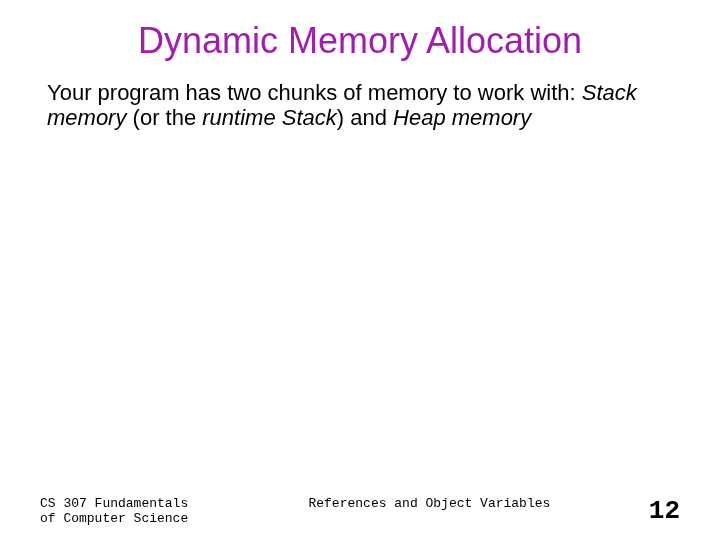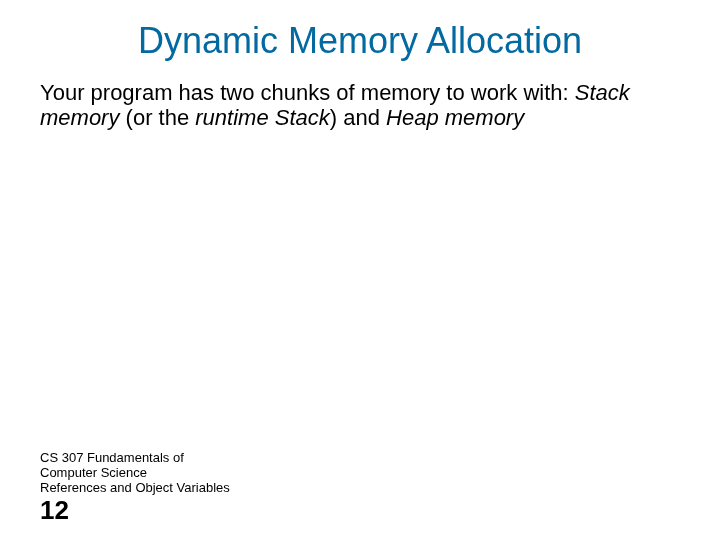--- a/index.html
+++ b/index.html
@@ -13,50 +13,49 @@
     position: relative;
     overflow: hidden;
   }
   .slide {
     padding: 20px 40px 50px 40px;
     box-sizing: border-box;
     width: 100%;
     height: 100%;
   }
   .title {
-    color: #0369a1;
+    color: #a21caf;
     font-size: 36px;
     font-weight: normal;
     text-align: center;
     margin: 0 0 18px 0;
     font-family: Arial, sans-serif;
   }
   .para {
     font-size: 22px;
     line-height: 1.15;
-    margin: 0 0 24px 0;
+    margin: 0 0 24px 7px;
     font-family: Arial, sans-serif;
   }
   .italic {
     font-style: italic;
   }
   .mono {
     font-family: "Courier New", Courier, monospace;
   }
   .footer {
     position: absolute;
     bottom: 14px;
     left: 40px;
     right: 40px;
     display: flex;
     justify-content: space-between;
     align-items: flex-start;
     font-size: 13px;
-    font-family: Liberation Sans, sans-serif;
-    flex-direction: column;
+    font-family: Liberation Mono, monospace;
   }
   .footer-left {
     width: 170px;
   }
   .footer-center {
     text-align: center;
     flex: 1;
   }
   .footer-right {
     font-size: 26px;

